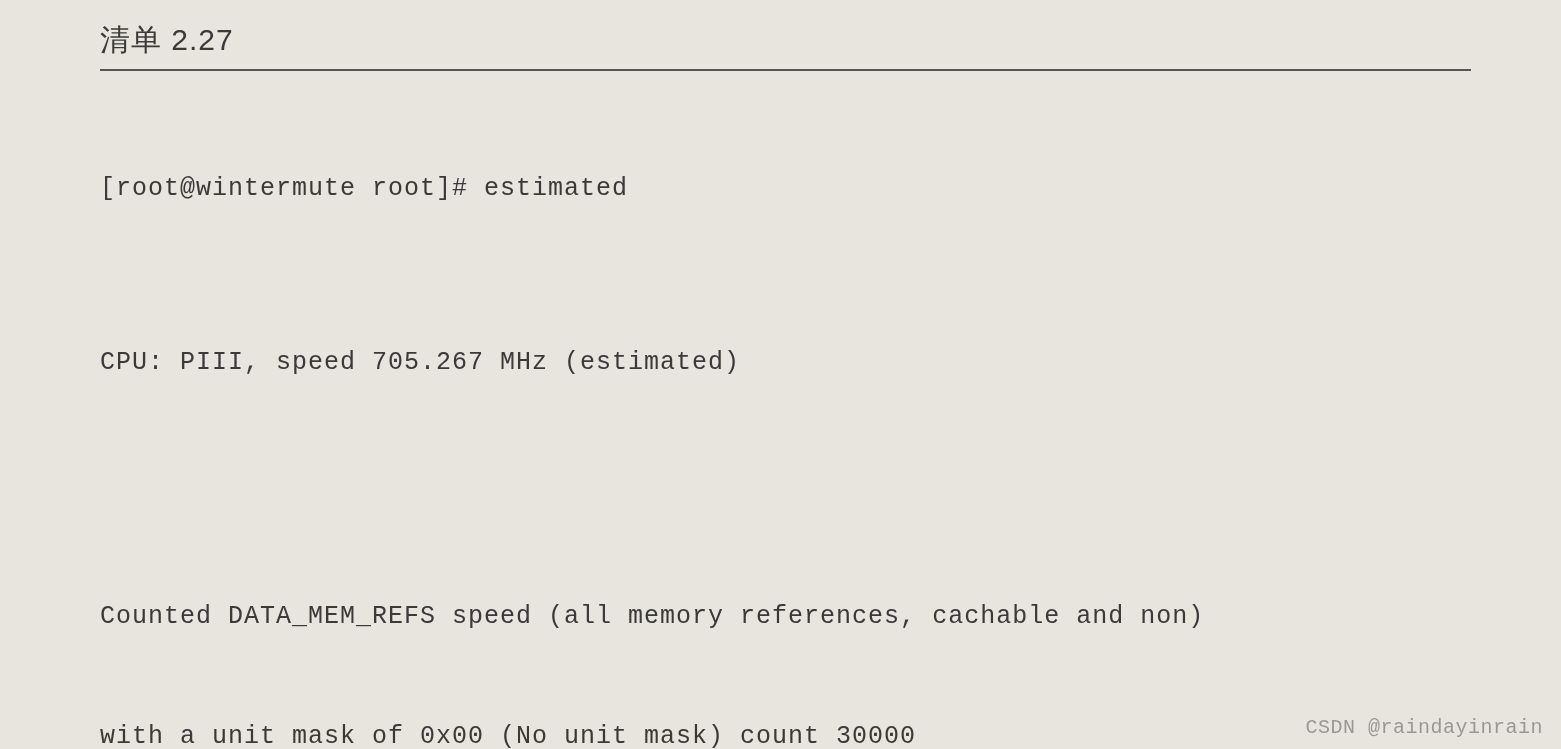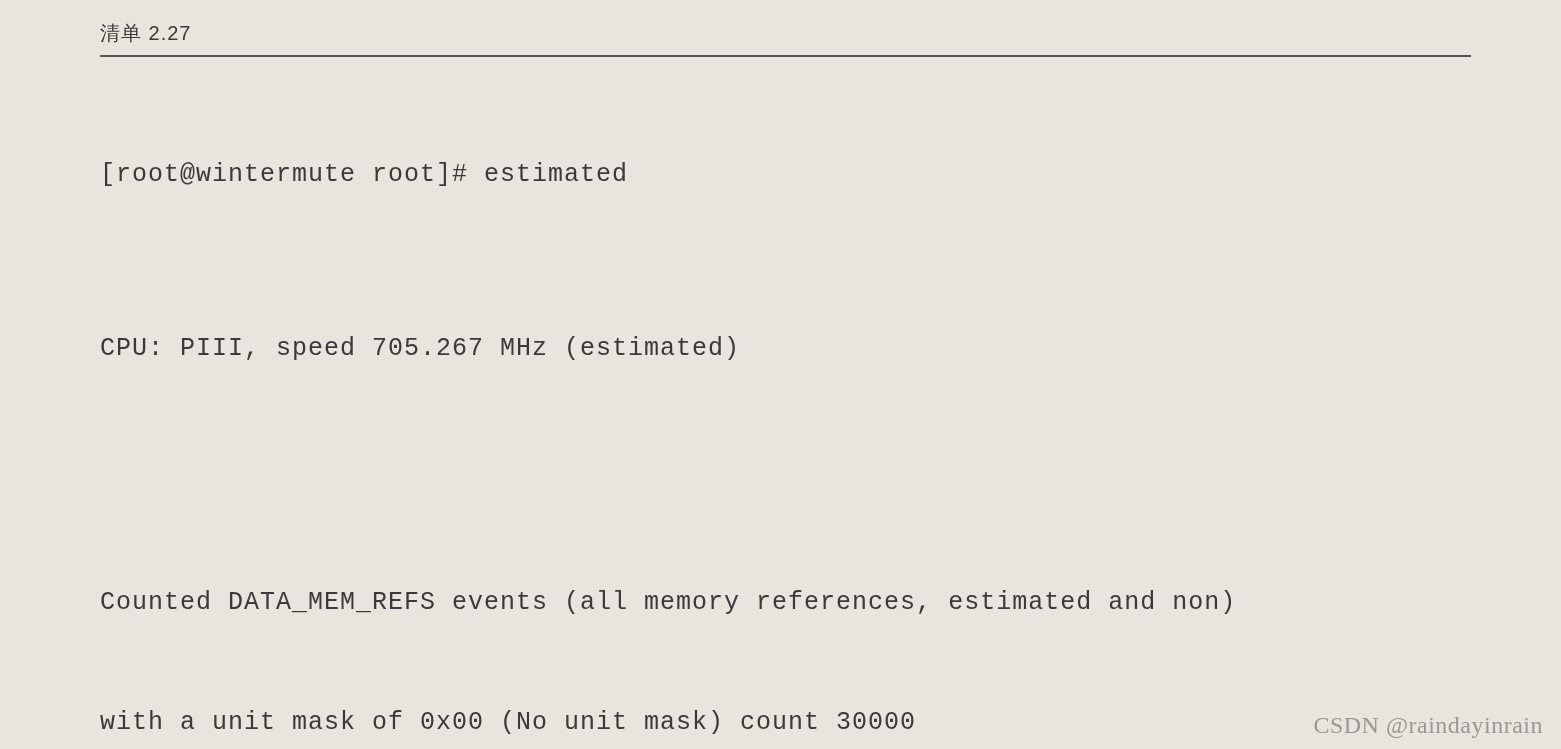--- a/index.html
+++ b/index.html
@@ -9,21 +9,21 @@
       font-family: "Helvetica Neue", Arial, sans-serif;
       width: 1561px;
       height: 749px;
       position: relative;
     }
     .page {
       padding: 20px 90px 10px 100px;
       color: #3a3a3a;
     }
     .title {
-      font-size: 20px;
+      font-size: 30px;
       font-weight: 400;
       margin: 0 0 8px 0;
       letter-spacing: 1px;
     }
     .hr {
       border: none;
       border-top: 2px solid #555;
       margin: 0 0 18px 0;
     }
     .term {
@@ -32,40 +32,40 @@
       line-height: 1.6;
       letter-spacing: 1px;
       white-space: pre;
       color: #3a3a3a;
     }
     .block { margin-bottom: 14px; }
     .credit {
       position: absolute;
       right: 18px;
       bottom: 10px;
-      font-size: 24px;
+      font-size: 20px;
       color: rgba(90,90,90,0.55);
-      font-family: Liberation Serif, serif;
+      font-family: Liberation Mono, monospace;
       letter-spacing: 0.5px;
     }
   </style>
 </head>
 <body>
 
 <div class="page">
   <h2 class="title">清单 2.27</h2>
   <hr class="hr">
 
   <div class="term">
     <div class="block">[root@wintermute root]# estimated</div>
 
     <div class="block">CPU: PIII, speed 705.267 MHz (estimated)</div>
 
     <div class="block">
-      <div>Counted DATA_MEM_REFS events (all memory references, estimated and non)</div>
+      <div>Counted DATA_MEM_REFS speed (all memory references, cachable and non)</div>
       <div>with a unit mask of 0x00 (No unit mask) count 30000</div>
     </div>
 
     
 
     
 
     
   </div>
 

